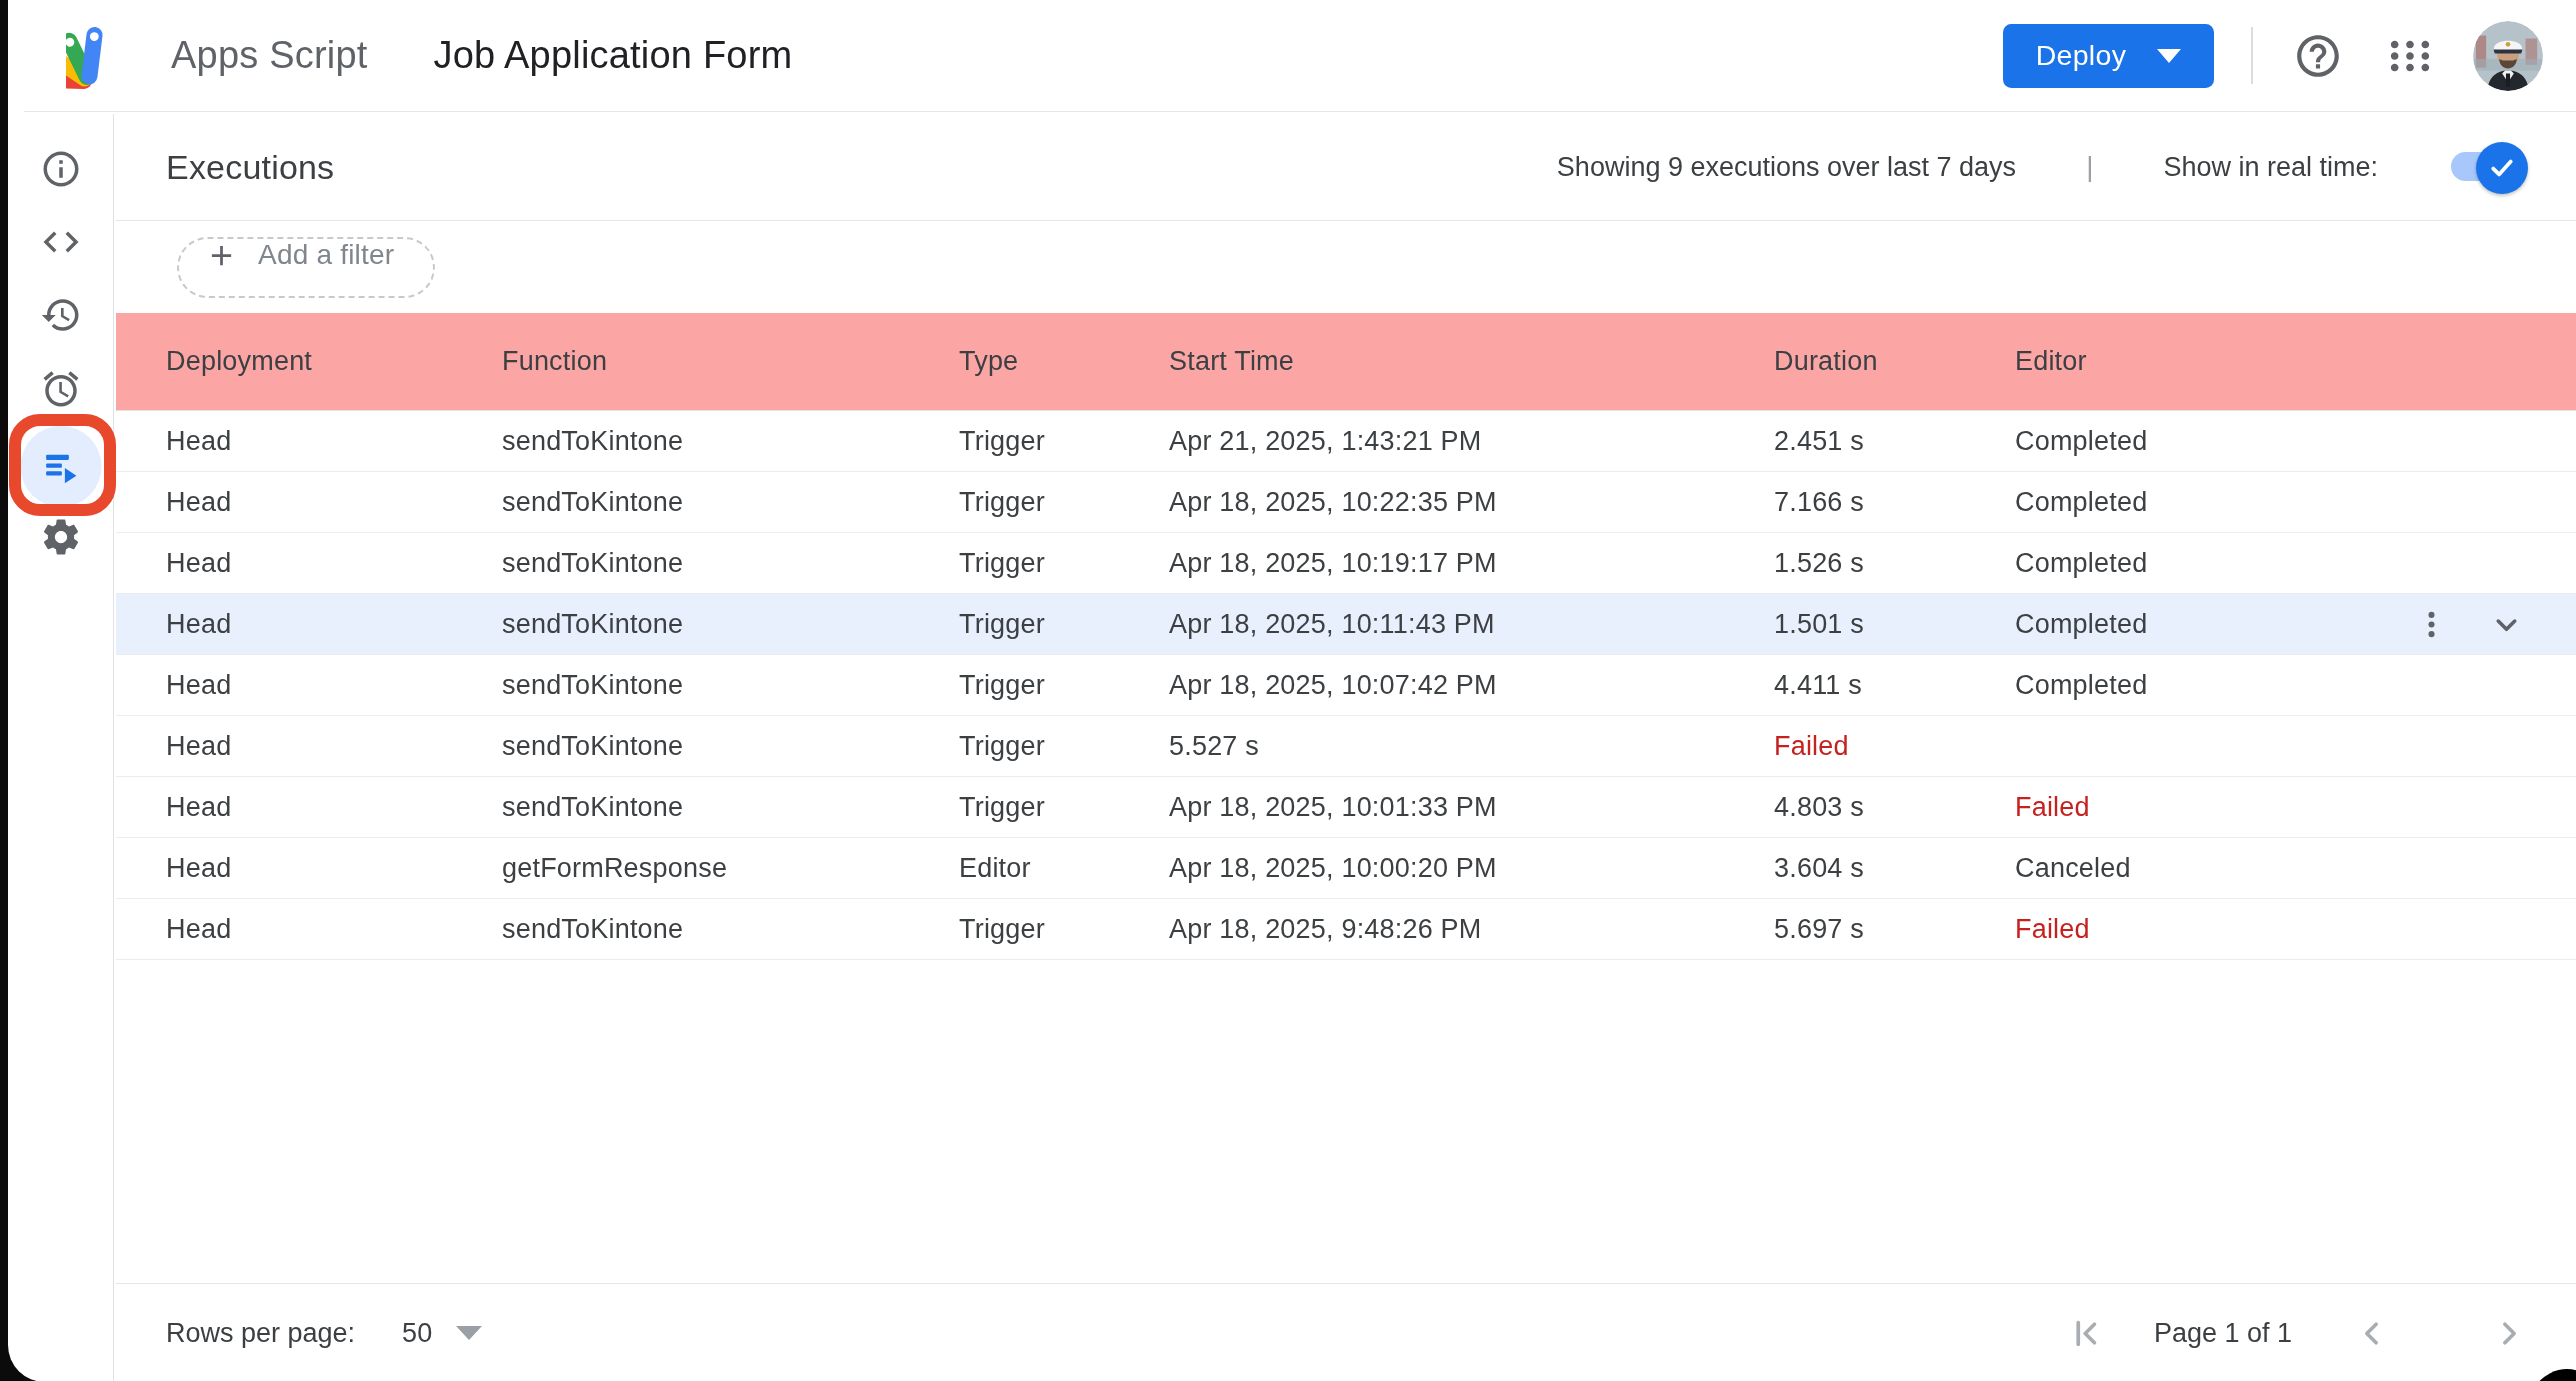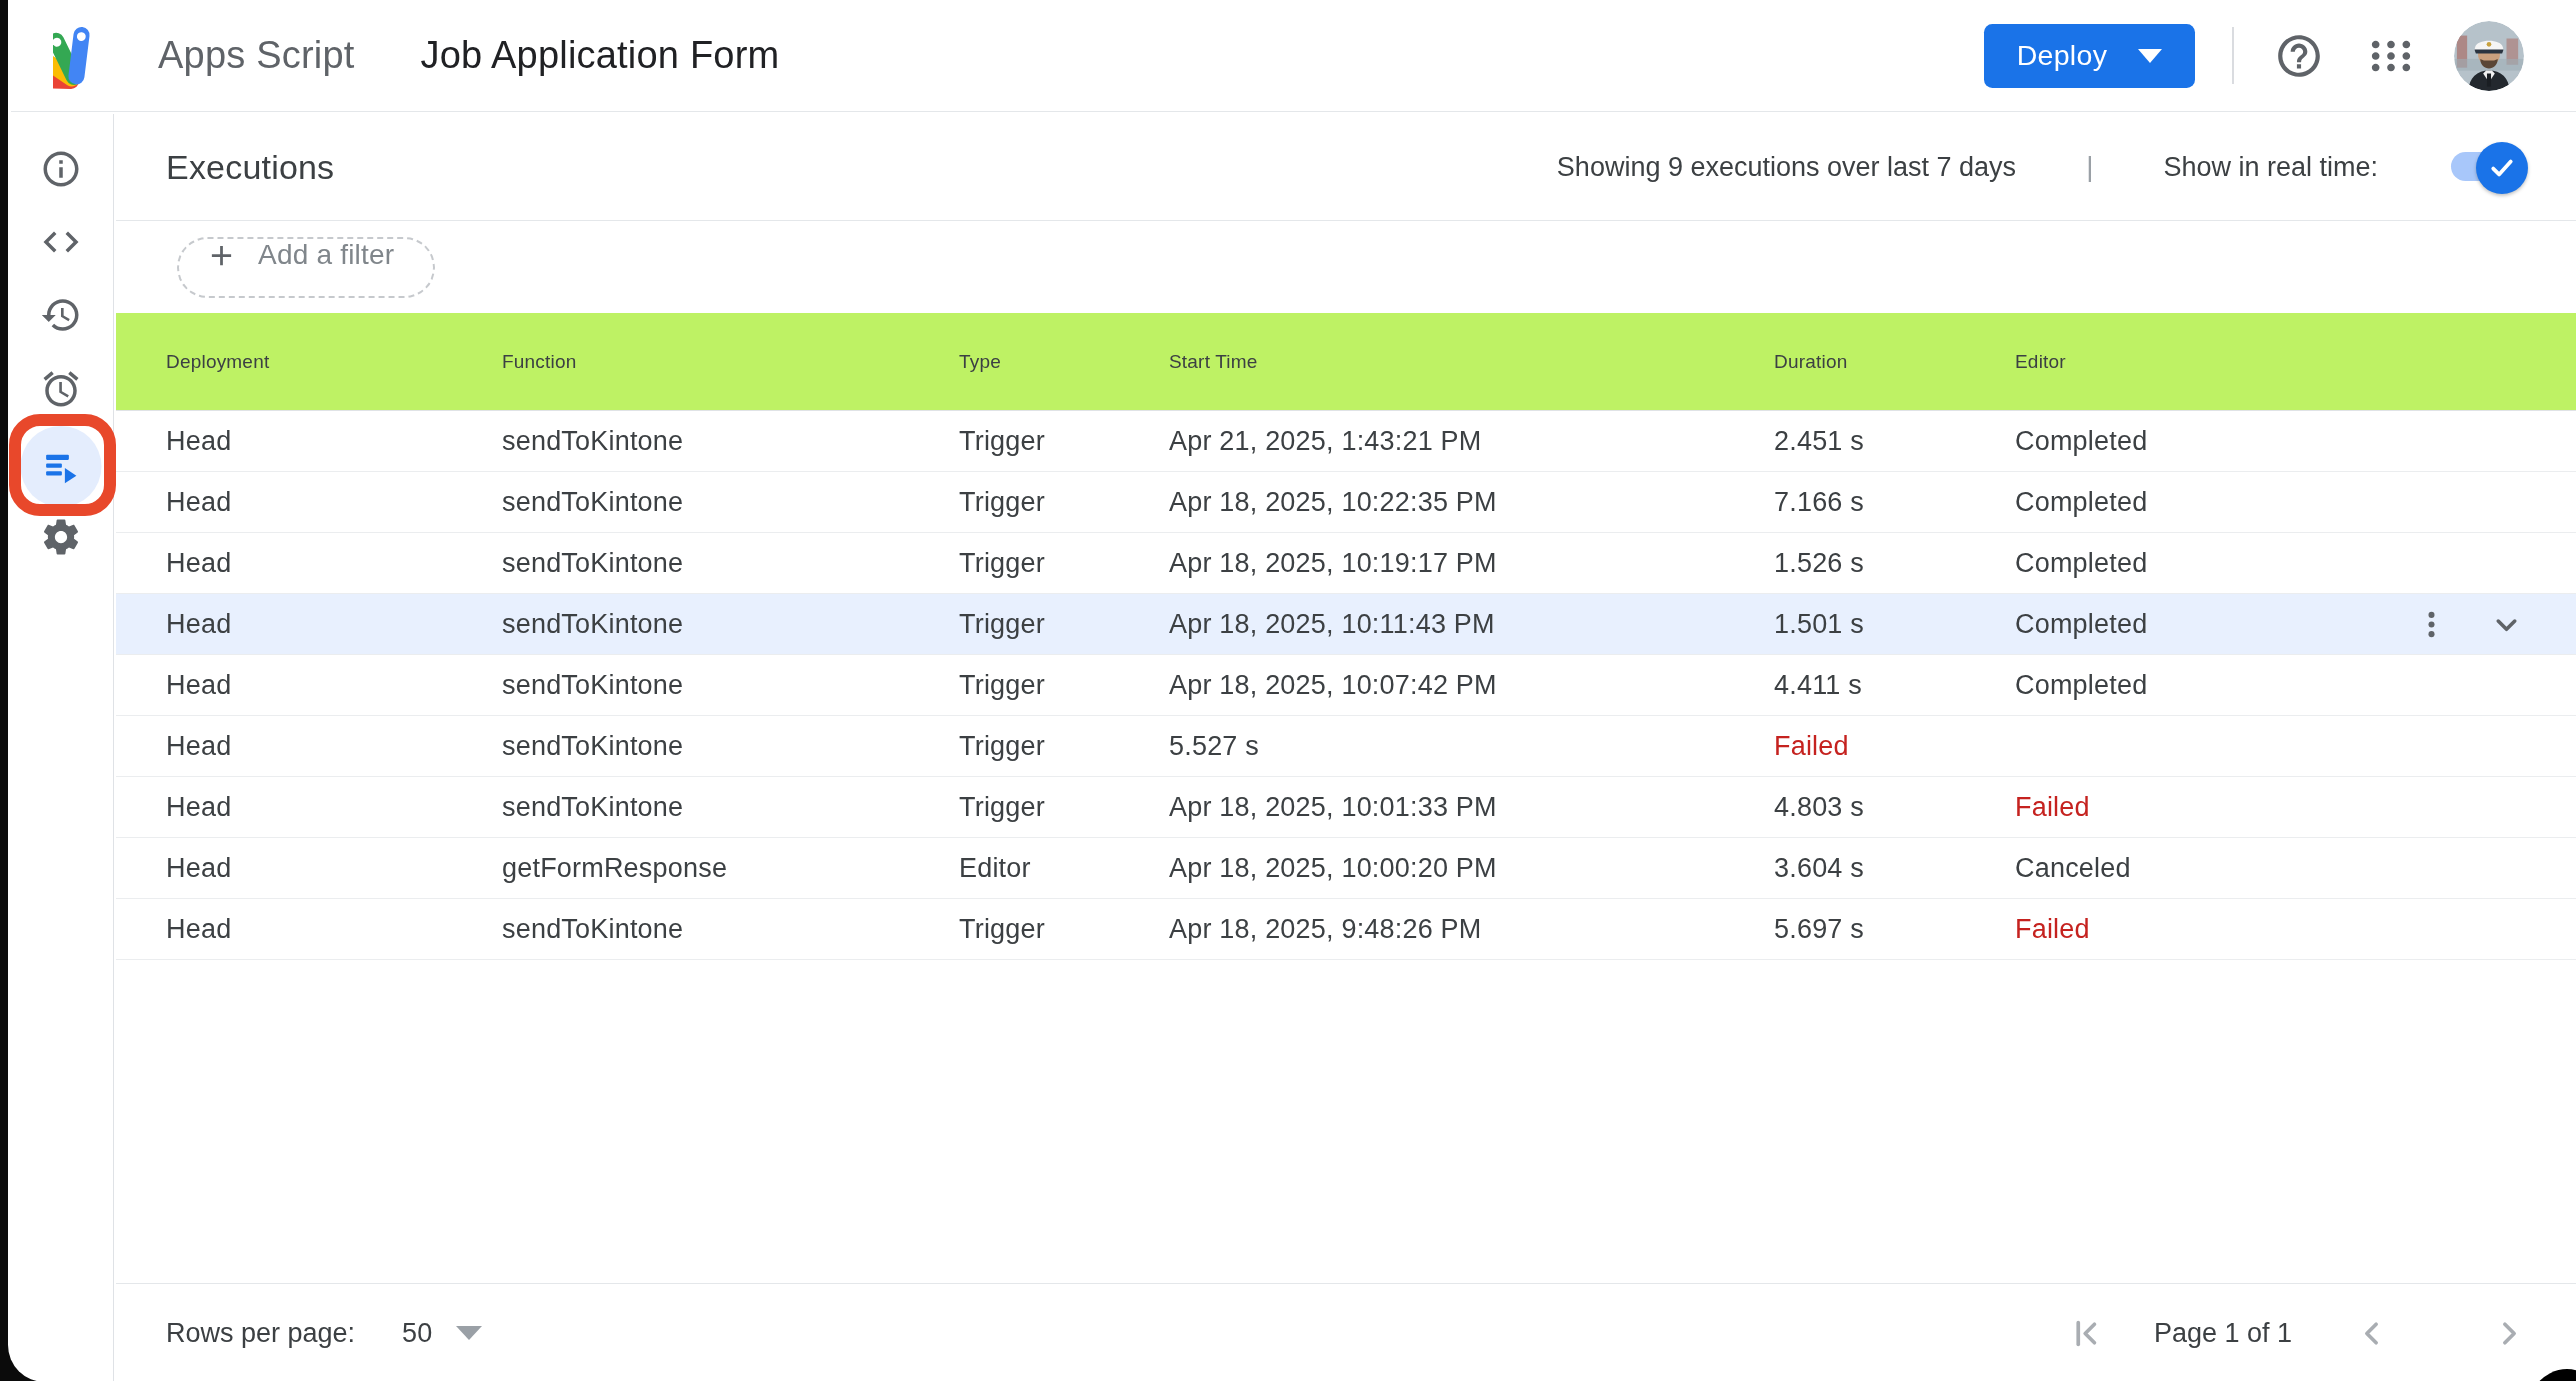--- a/index.html
+++ b/index.html
@@ -25,24 +25,24 @@
   .screen{position:relative;width:2576px;height:1382px;background:#fff;overflow:hidden;}
 
   
   .edge-left{position:absolute;left:0;top:0;width:8.3px;height:1382px;background:#0b0b0b;}
   .corner-bl-black{position:absolute;left:0;bottom:0;width:39px;height:39px;background:#0b0b0b;}
   .corner-bl-white{position:absolute;left:8.3px;bottom:0;width:37px;height:39px;background:#fff;border-bottom-left-radius:37px;}
   .cursor-artifact{position:absolute;left:2523px;top:1369px;width:88px;height:55px;background:#000;border-radius:50% 50% 0 0 / 100% 100% 0 0;}
 
   
   .topbar{
-    position:absolute;left:11px;top:0;right:0;height:112px;
+    position:absolute;left:24px;top:0;right:0;height:112px;
     display:flex;align-items:center;
     border-bottom:1.8px solid #e4e7ea;background:#fff;
-    padding:0 52px 0 42px;
+    padding:0 33px 0 42px;
   }
   .brand{display:flex;align-items:center;gap:24px;}
   .brand-logo{width:81px;height:77px;flex:0 0 auto;}
   .brand-name{font-size:38px;color:var(--txt-secondary);letter-spacing:0.2px;white-space:nowrap;}
   .project-title{font-size:38px;color:#202124;margin-left:66px;letter-spacing:0.2px;white-space:nowrap;}
   .topbar-right{margin-left:auto;display:flex;align-items:center;}
   .deploy-btn{
     display:flex;align-items:center;gap:31px;
     background:var(--accent-blue);color:#fff;border:none;border-radius:8.3px;
     height:64px;padding:0 33px;font-size:28.5px;font-weight:500;
@@ -99,22 +99,22 @@
   }
   .add-filter svg{width:33px;height:33px;}
 
   
   .grid{
     display:grid;
     grid-template-columns:336px 457px 210px 605px 241px 1fr;
     padding-left:50px;align-items:center;
   }
   .thead{
-    height:98px;background:#bef264;border-bottom:1.8px solid #e0e3e6;
-    font-size:19px;font-weight:500;color:var(--txt-primary);letter-spacing:0.2px;
+    height:98px;background:#fca5a5;border-bottom:1.8px solid #e0e3e6;
+    font-size:27px;font-weight:500;color:var(--txt-primary);letter-spacing:0.2px;
   }
   .trow{
     position:relative;height:61px;border-bottom:1.8px solid var(--row-line);
     font-size:27px;color:var(--txt-primary);background:#fff;cursor:pointer;letter-spacing:0.2px;
   }
   .trow.selected{background:var(--selected-row);}
   .cell{white-space:nowrap;overflow:hidden;text-overflow:ellipsis;padding-right:18.4px;}
   .status-failed{color:var(--failed-red);}
   .row-actions{position:absolute;right:53px;top:0;height:100%;display:flex;align-items:center;gap:42px;}
   .row-actions .iconbtn svg{width:33px;height:33px;}

